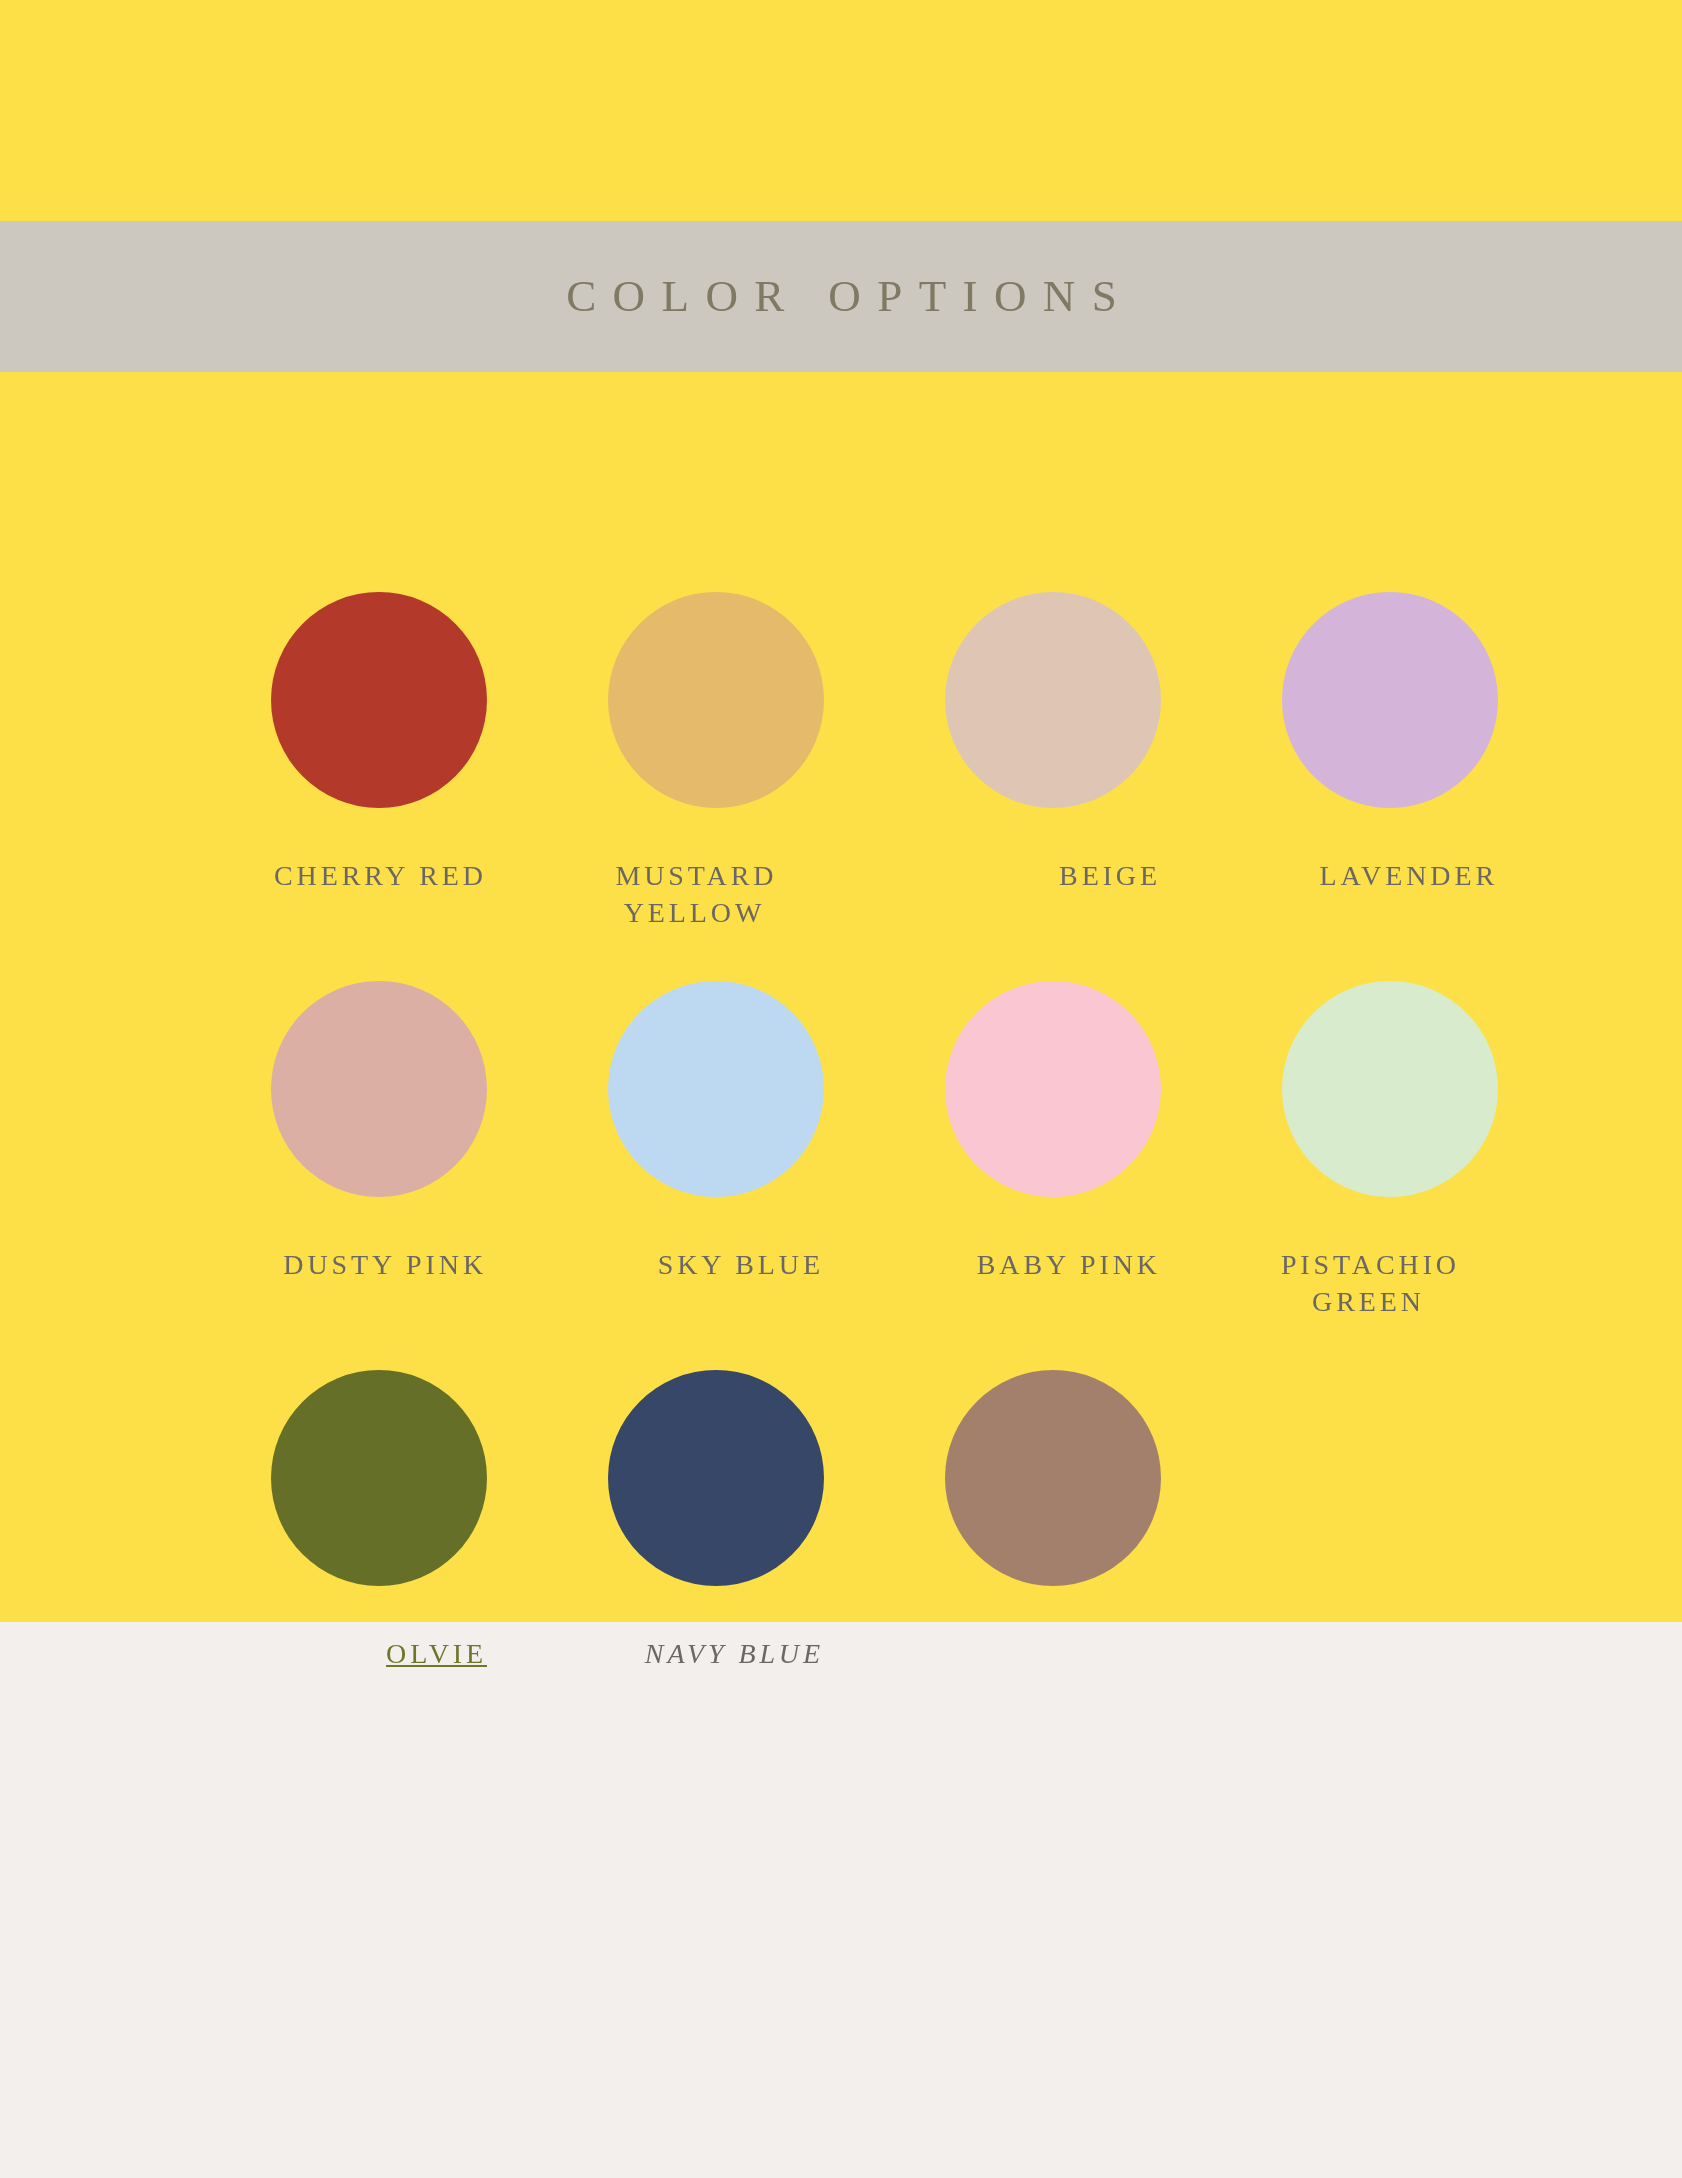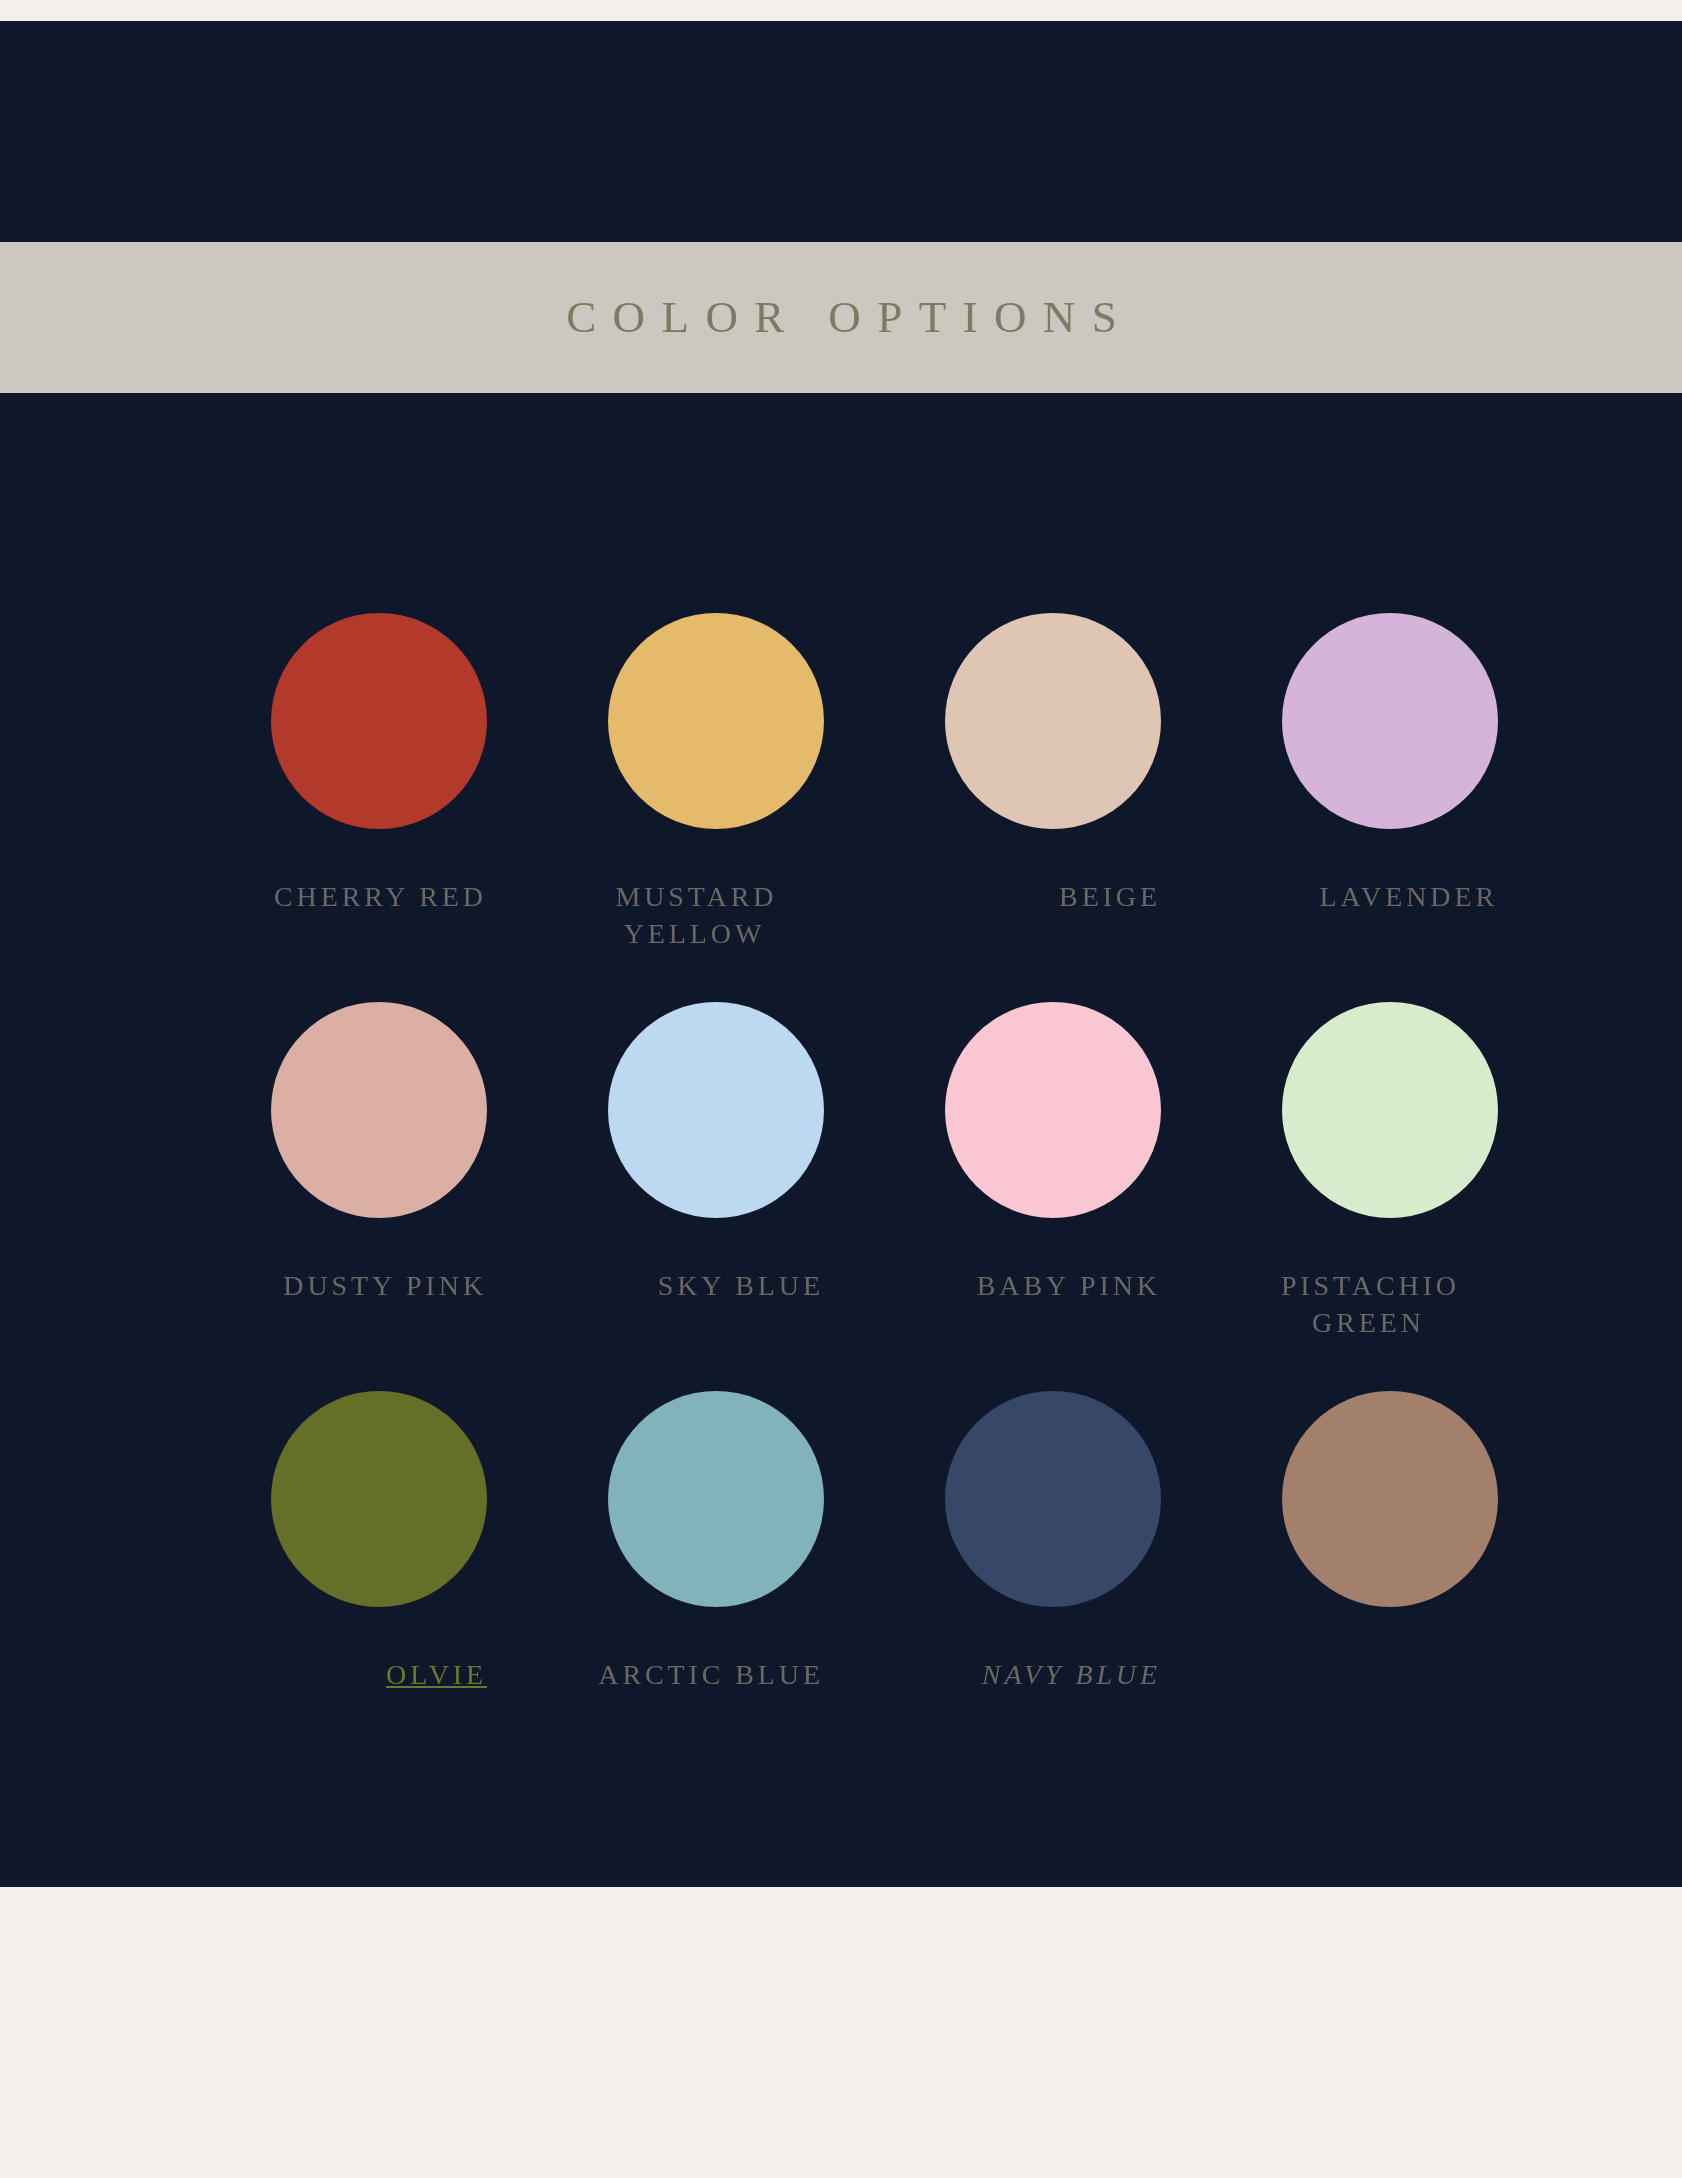--- a/index.html
+++ b/index.html
@@ -12,24 +12,23 @@
     height: 2178px;
     background: #f3efec;
     font-family: "Liberation Serif", "DejaVu Serif", serif;
     overflow: hidden;
     position: relative;
   }
 
   .page {
     position: relative;
     width: 1683px;
-    height: 1866px;
-    background: #0f172a;
+    height: 1622px;
+    background: #fde047;
     box-sizing: border-box;
-    margin-top: 21px;
   }
 
   
   .header-band {
     position: absolute;
     left: 0;
     top: 221px;
     width: 1683px;
     height: 151px;
     background: #ccc7bf;
@@ -127,24 +126,20 @@
       </div>
       <div class="swatch-cell">
         <div class="swatch-circle" style="background: rgb(216, 235, 204);"></div>
         <div class="swatch-label" style="color: rgb(107, 103, 100);">PISTACHIO GREEN</div>
       </div>
       <div class="swatch-cell">
         <div class="swatch-circle" style="background: rgb(101, 111, 40);"></div>
         <div class="swatch-label" style="color: rgb(110, 118, 41); text-decoration: underline;">OLVIE</div>
       </div>
       <div class="swatch-cell">
-        <div class="swatch-circle" style="background: rgb(130, 178, 188);"></div>
-        <div class="swatch-label" style="color: rgb(107, 103, 100);">ARCTIC BLUE</div>
-      </div>
-      <div class="swatch-cell">
         <div class="swatch-circle" style="background: rgb(55, 71, 103);"></div>
         <div class="swatch-label" style="color: rgb(107, 103, 100); font-style: italic;">NAVY BLUE</div>
       </div>
       <div class="swatch-cell">
         <div class="swatch-circle" style="background: rgb(163, 128, 108);"></div>
       </div>
     </div>
 
 </div>
 

